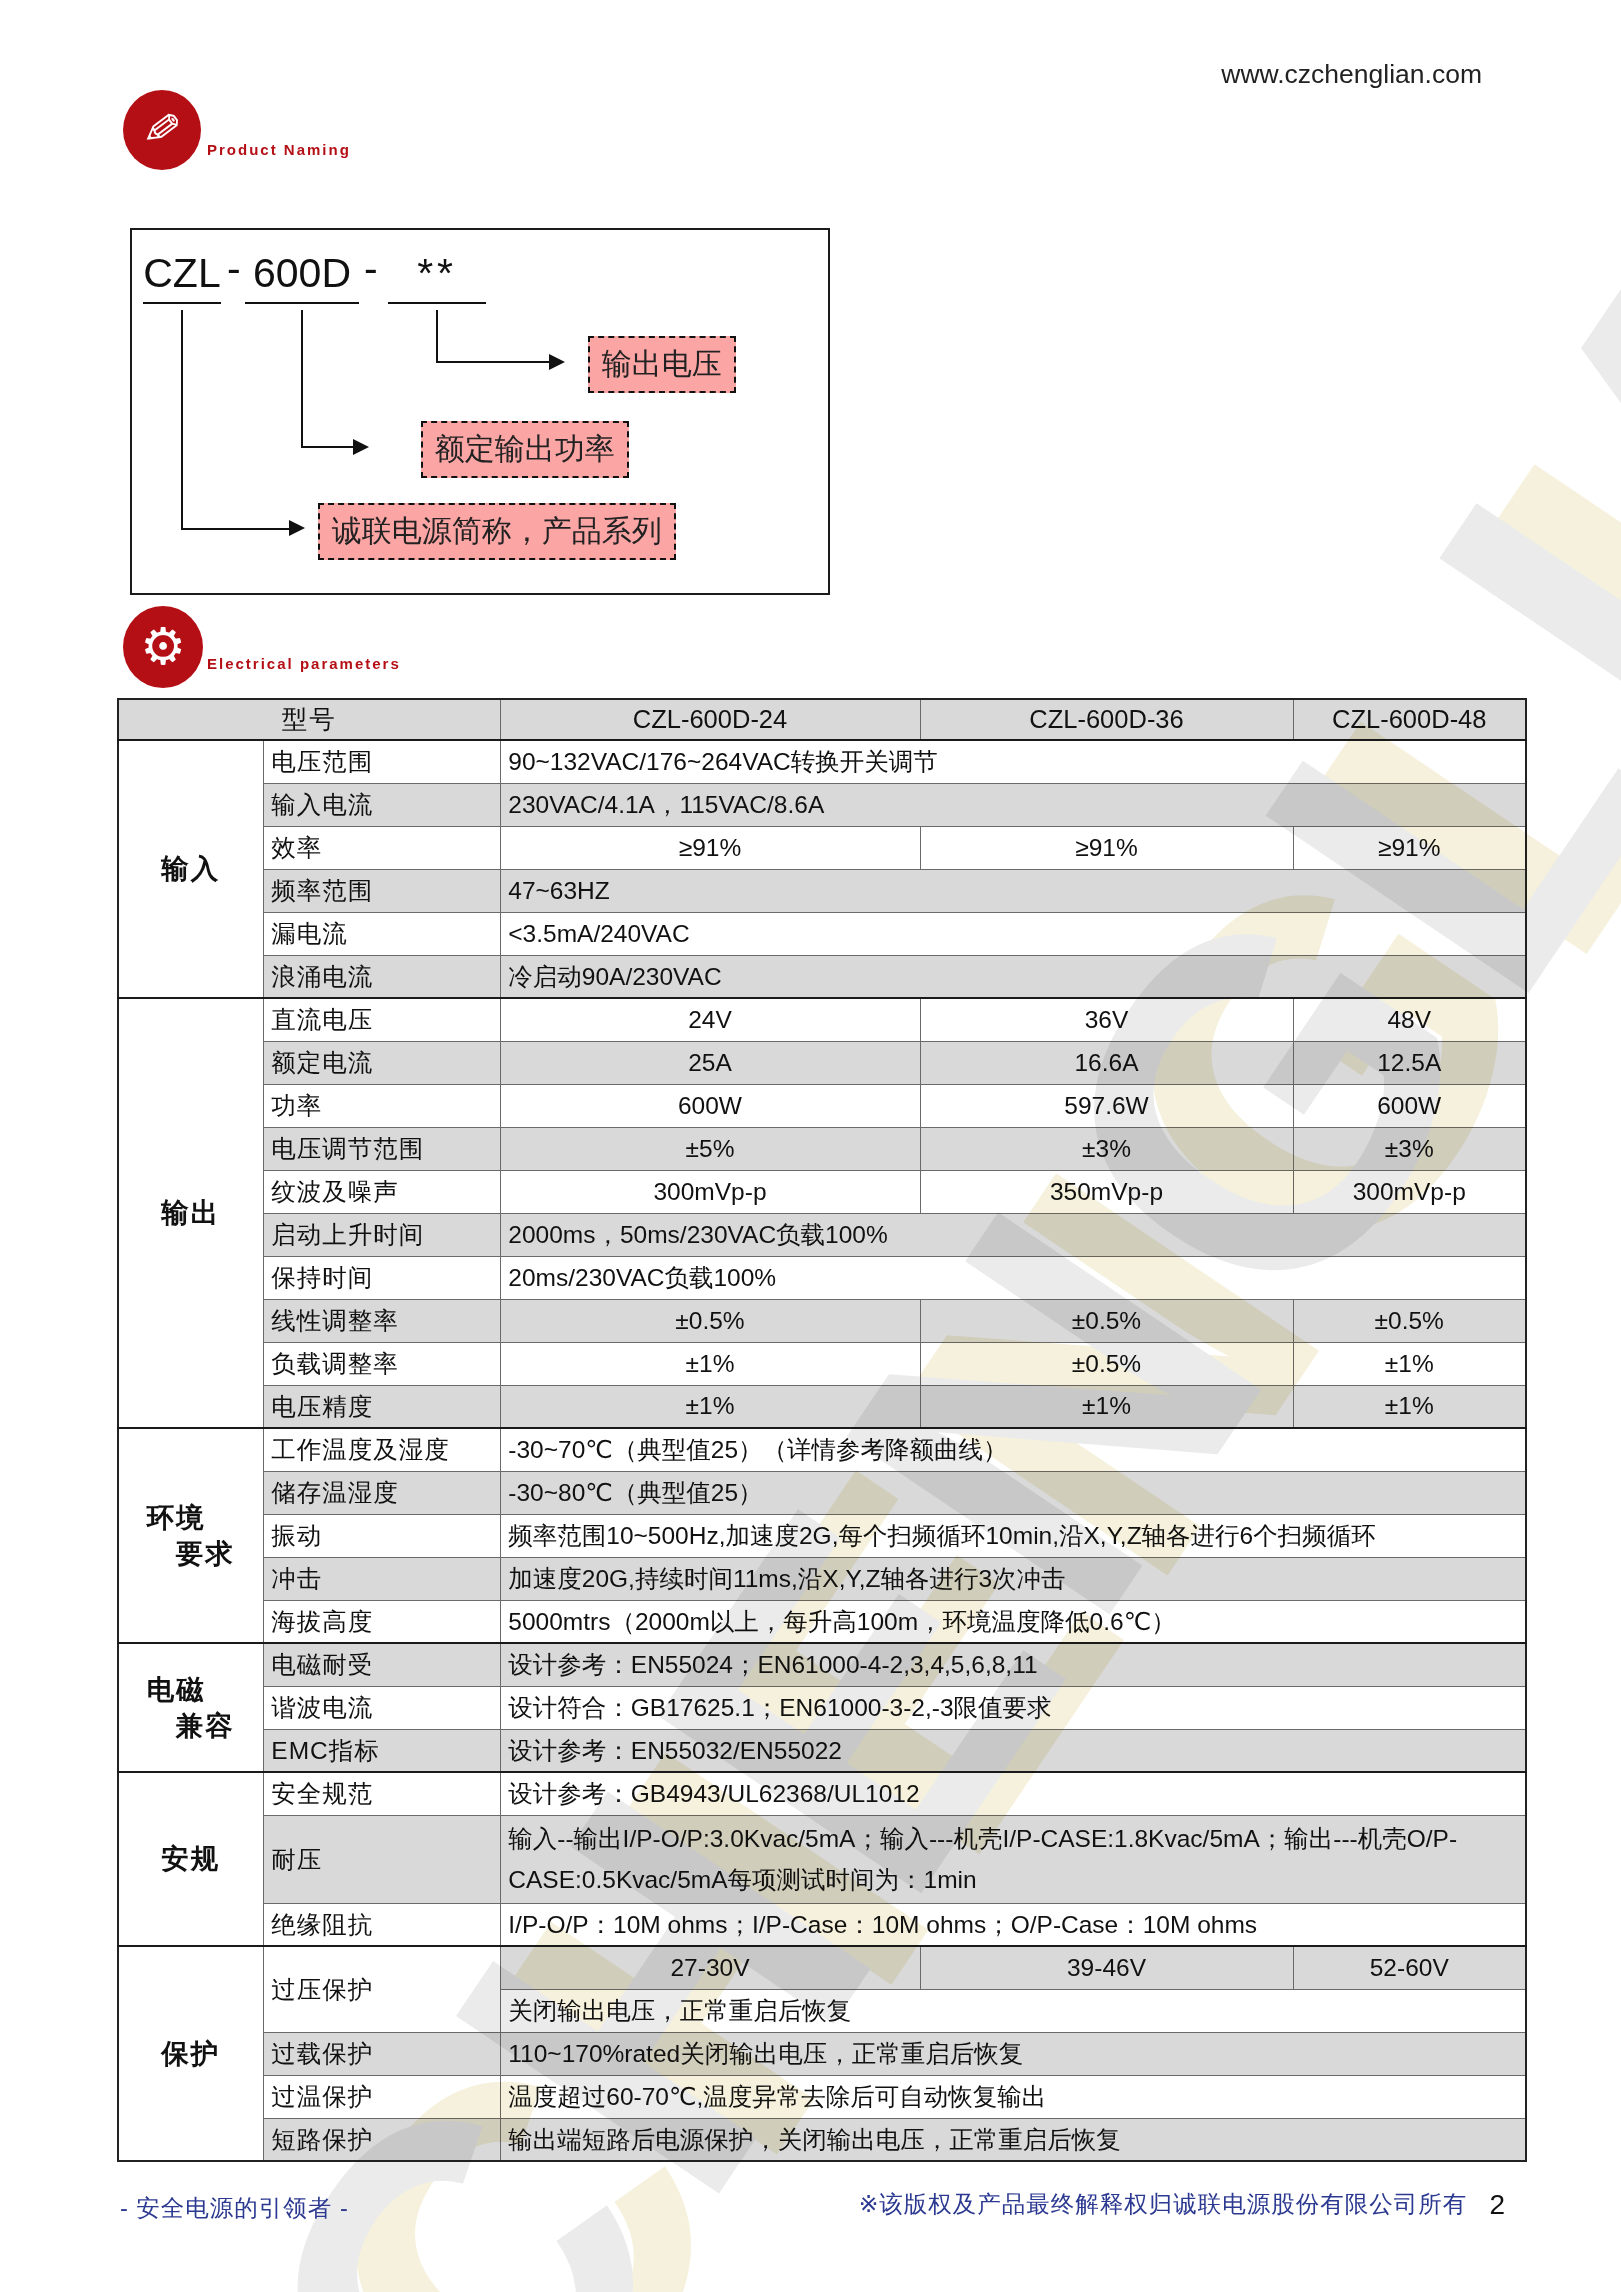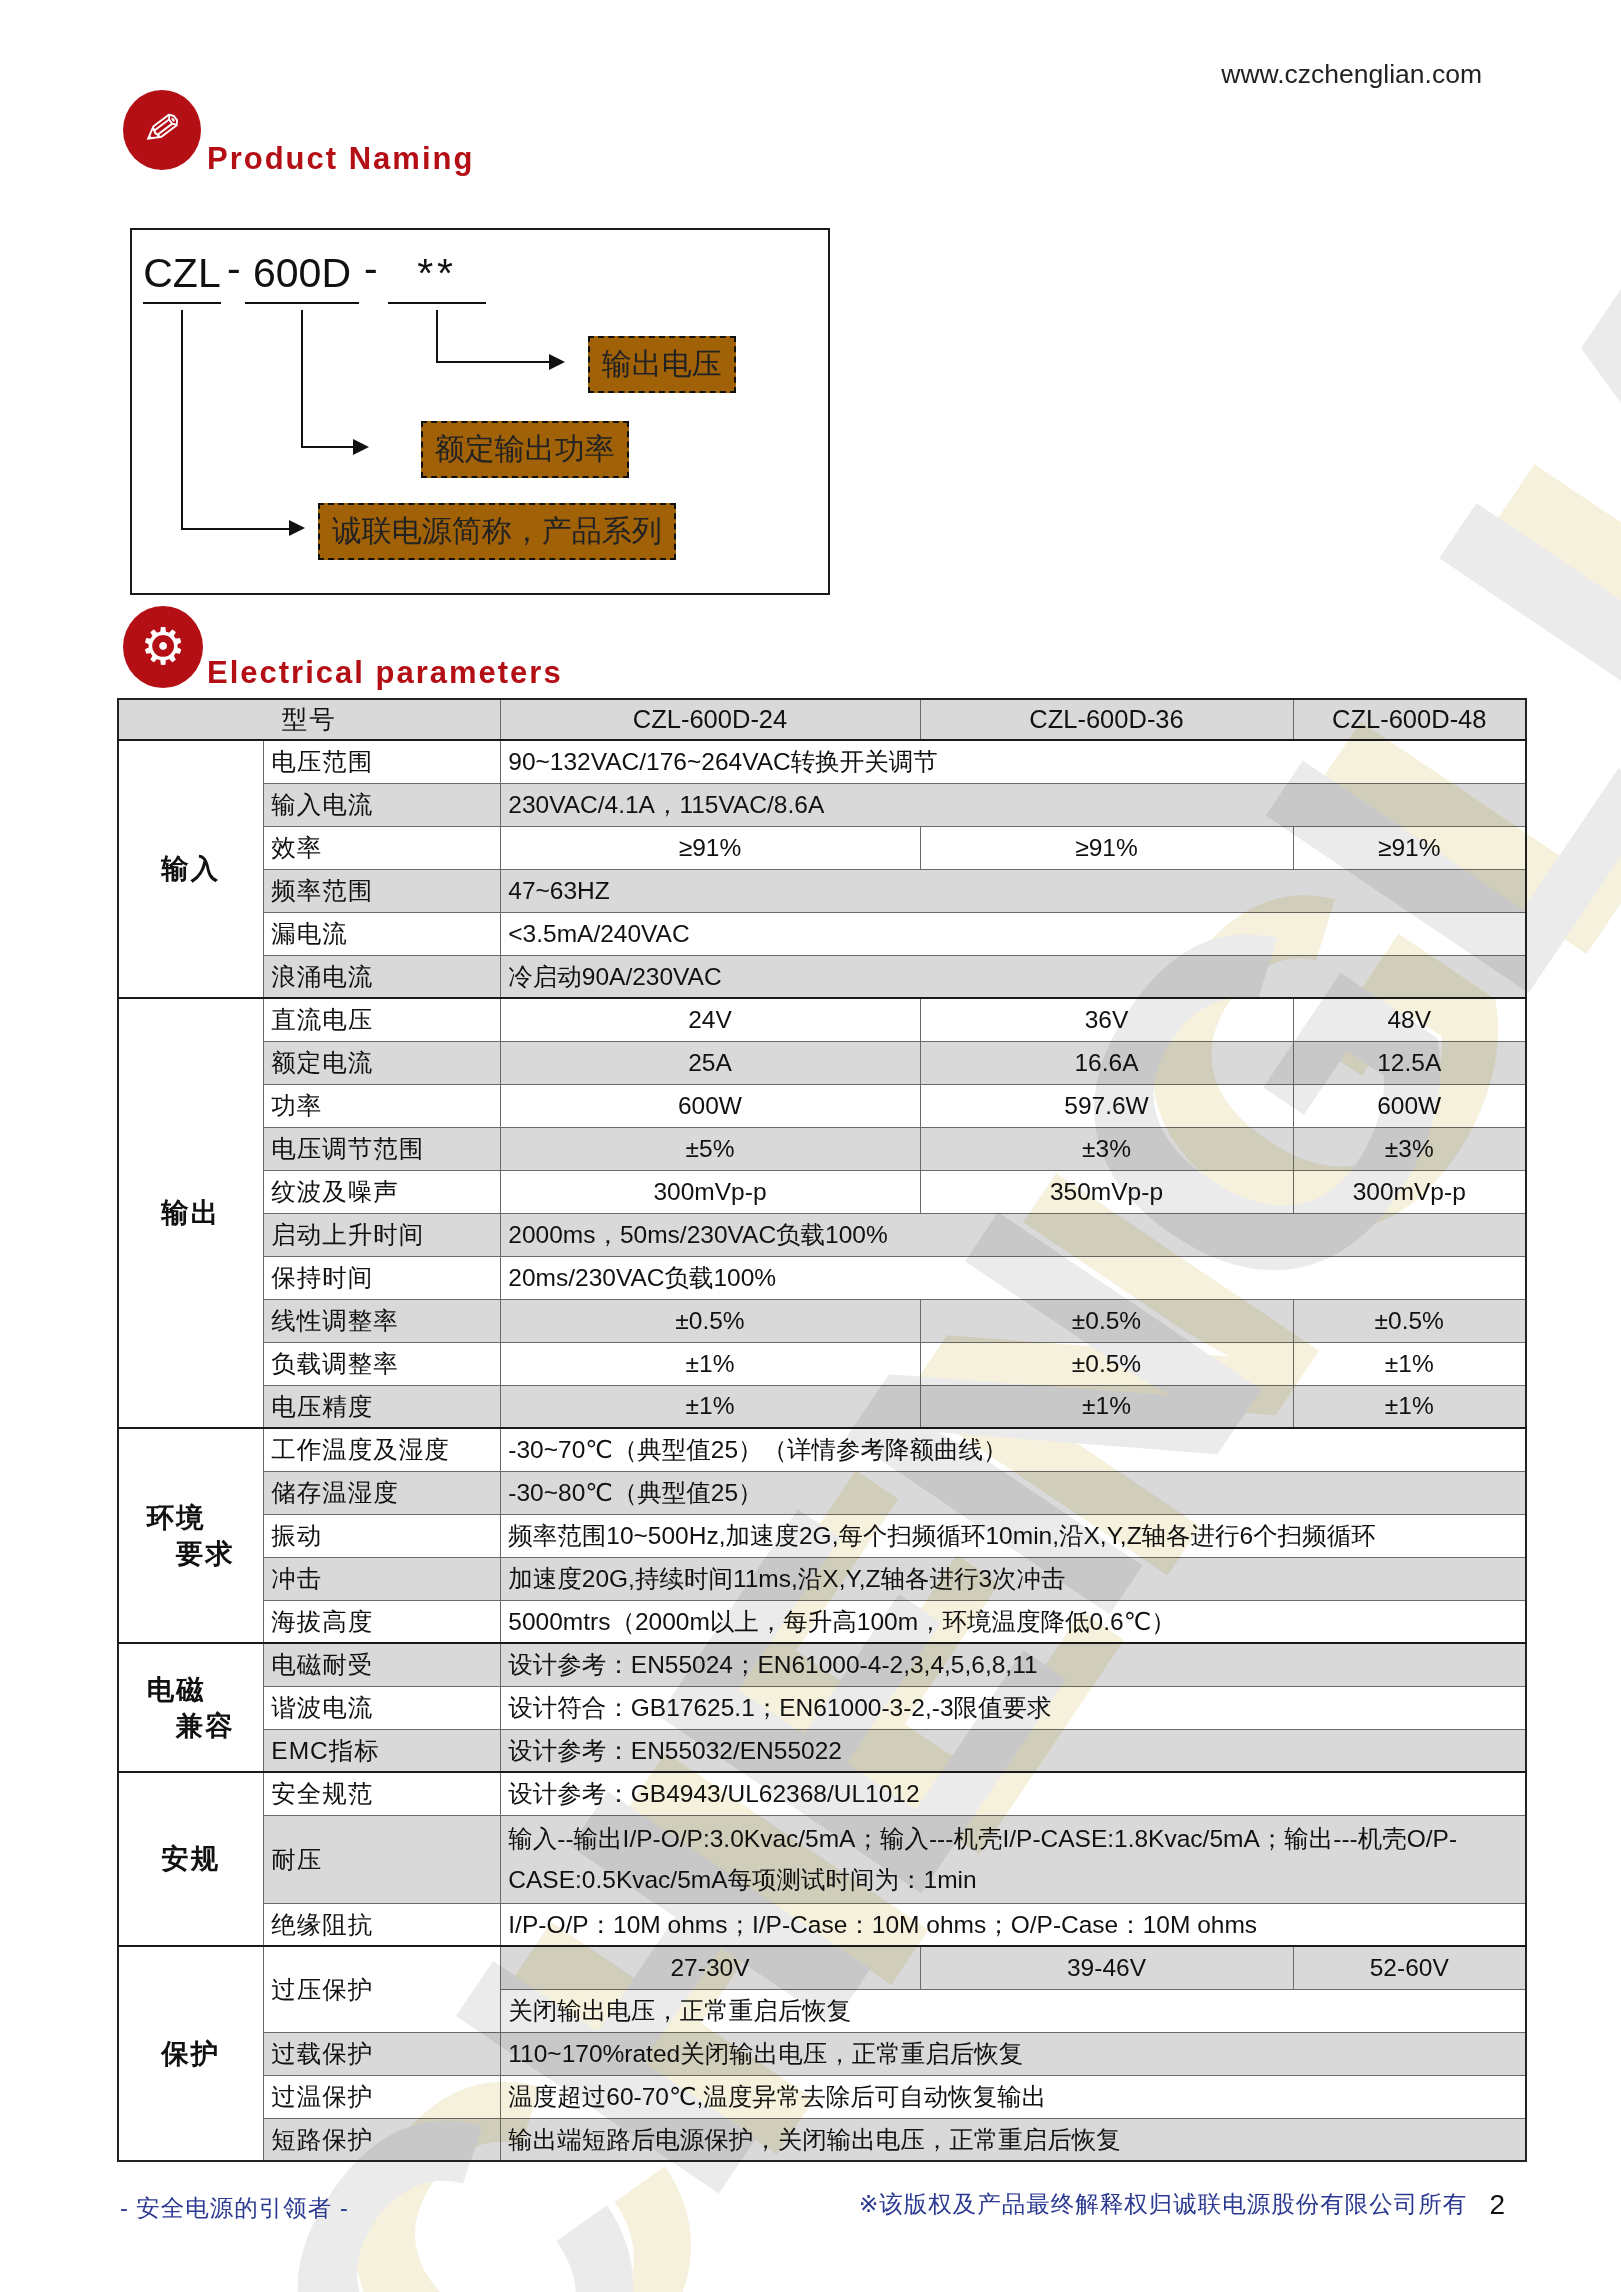--- a/index.html
+++ b/index.html
@@ -38,21 +38,21 @@
   }
   .badge-pencil{left:0;top:3.9px;width:78px;height:80px;font-size:45px;}
   .badge-pencil .glyph{display:inline-block;transform:scaleX(-1) rotate(-8deg);}
   .badge-gear{left:0;top:5.9px;width:80px;height:82px;font-size:51px;}
   .brand .cn{
     position:absolute;left:82px;top:-5.9px;color:var(--red);font-weight:bold;
     font-size:55px;letter-spacing:6.9px;white-space:nowrap;
   }
   .brand .en{
     position:absolute;left:84px;top:55px;color:var(--red);font-weight:bold;
-    font-size:31px;letter-spacing:2px;white-space:nowrap;
+    font-size:15px;letter-spacing:2px;white-space:nowrap;
   }
   #brand-naming{left:123px;top:86px;width:412px;height:98px;}
   #brand-params{left:123px;top:600px;width:412px;height:98px;}
   
   .dbox{
     position:absolute;left:130px;top:228px;width:700px;height:367px;
     border:2px solid #1b1b1b;background:transparent;z-index:2;
   }
   .mpart{
     position:absolute;top:245px;font-size:41px;color:#111;
@@ -70,21 +70,21 @@
   .elbow-3{left:181px;top:310px;width:108px;height:220px;}
   .arrowhead{
     position:absolute;width:0;height:0;z-index:3;
     border-top:8.8px solid transparent;border-bottom:8.8px solid transparent;
     border-left:16.7px solid #111;
   }
   .ah-1{left:549px;top:354px;}
   .ah-2{left:353px;top:439px;}
   .ah-3{left:289px;top:520px;}
   .dlabel{
-    position:absolute;border:2px dashed #111;background:#a16207;
+    position:absolute;border:2px dashed #111;background:#fca5a5;
     font-size:30px;color:#222;padding:5.9px 11.8px;white-space:nowrap;z-index:3;
   }
   .dl-voltage{left:588px;top:336px;}
   .dl-power{left:421px;top:421px;}
   .dl-series{left:318px;top:503px;}
   
   .tblwrap{position:absolute;left:117px;top:698px;width:1148px;z-index:2;}
   table.params{
     width:1409px;border-collapse:collapse;table-layout:fixed;
     border:2.9px solid #222;font-size:24.5px;color:#111;

